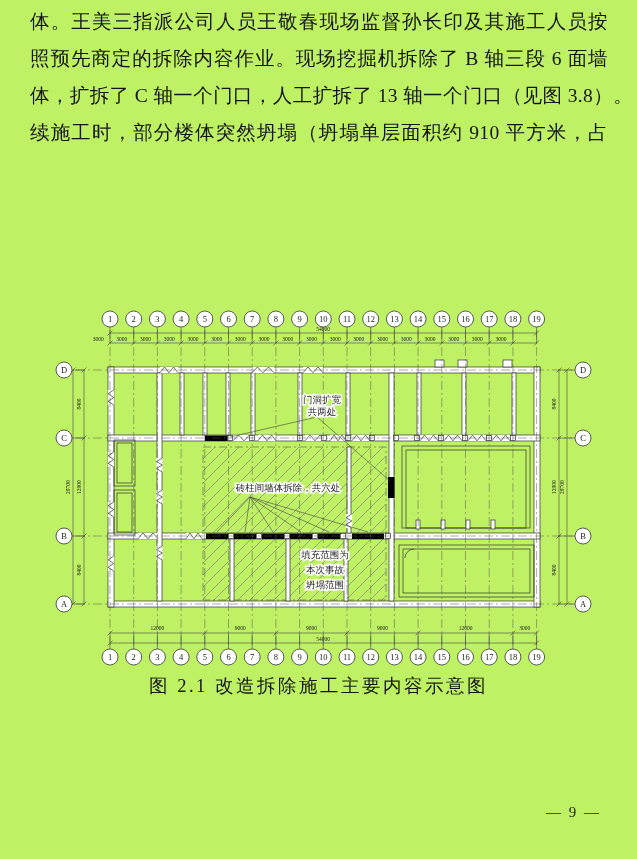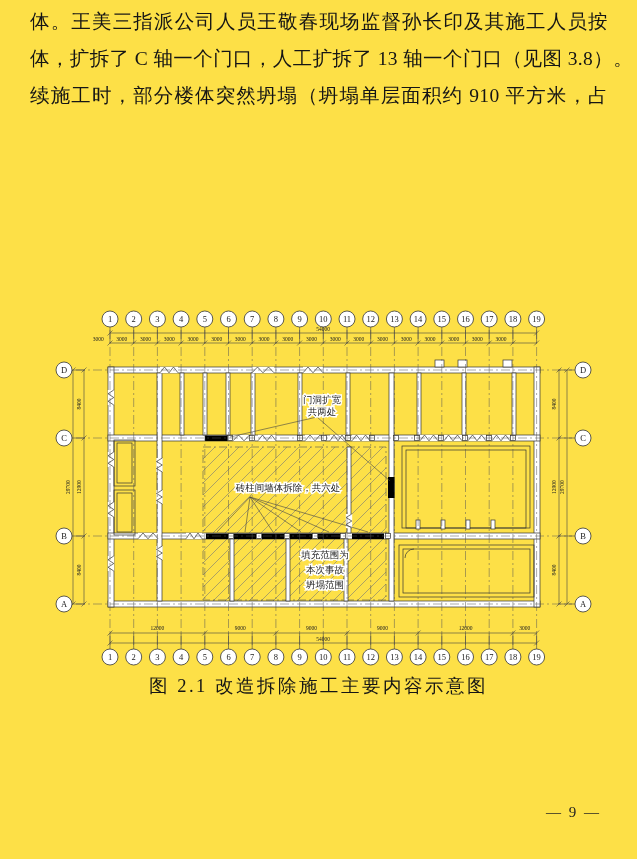--- a/index.html
+++ b/index.html
@@ -1,34 +1,35 @@
 <!DOCTYPE html>
 <html><head>
 <meta charset="utf-8">
 <style>
   html,body{margin:0;padding:0;background:#fff;}
-  .page{position:relative;width:637px;height:859px;background:#fde047;overflow:hidden;
+  .page{position:relative;width:637px;height:859px;background:#bef264;overflow:hidden;
         font-family:"Liberation Serif","DejaVu Serif",serif;color:#111;}
   .para{position:absolute;left:30px;top:4px;width:578px;}
   .para .ln{font-size:19.5px;line-height:36.9px;white-space:nowrap;
             text-align:justify;text-align-last:justify;letter-spacing:.4px;color:#151515;}
   .para .ln.last{text-align-last:left;}
   svg.plan{position:absolute;left:0;top:300px;}
   svg.plan text{font-family:"Liberation Serif","DejaVu Serif",serif;fill:#222;}
   .caption{position:absolute;left:0;top:673px;width:637px;text-align:center;
            font-size:18.5px;letter-spacing:2.5px;color:#151515;}
   .pagenum{position:absolute;right:36px;top:804px;font-size:15px;color:#222;letter-spacing:2px;}
 </style>
 </head>
 <body>
 
 <div class="page">
 
   <div class="para">
     <div class="ln">体。王美三指派公司人员王敬春现场监督孙长印及其施工人员按</div>
+    <div class="ln">照预先商定的拆除内容作业。现场挖掘机拆除了 B 轴三段 6 面墙</div>
     <div class="ln">体，扩拆了 C 轴一个门口，人工扩拆了 13 轴一个门口（见图 3.8）。</div>
     <div class="ln">续施工时，部分楼体突然坍塌（坍塌单层面积约 910 平方米，占</div>
   </div>
 
   <svg id="plan" class="plan" width="637" height="372" viewBox="0 300 637 372">
     <defs>
       <clipPath id="clipU">
           <rect x="203" y="447" width="183" height="86"></rect>
         </clipPath>
       <clipPath id="clipL">

